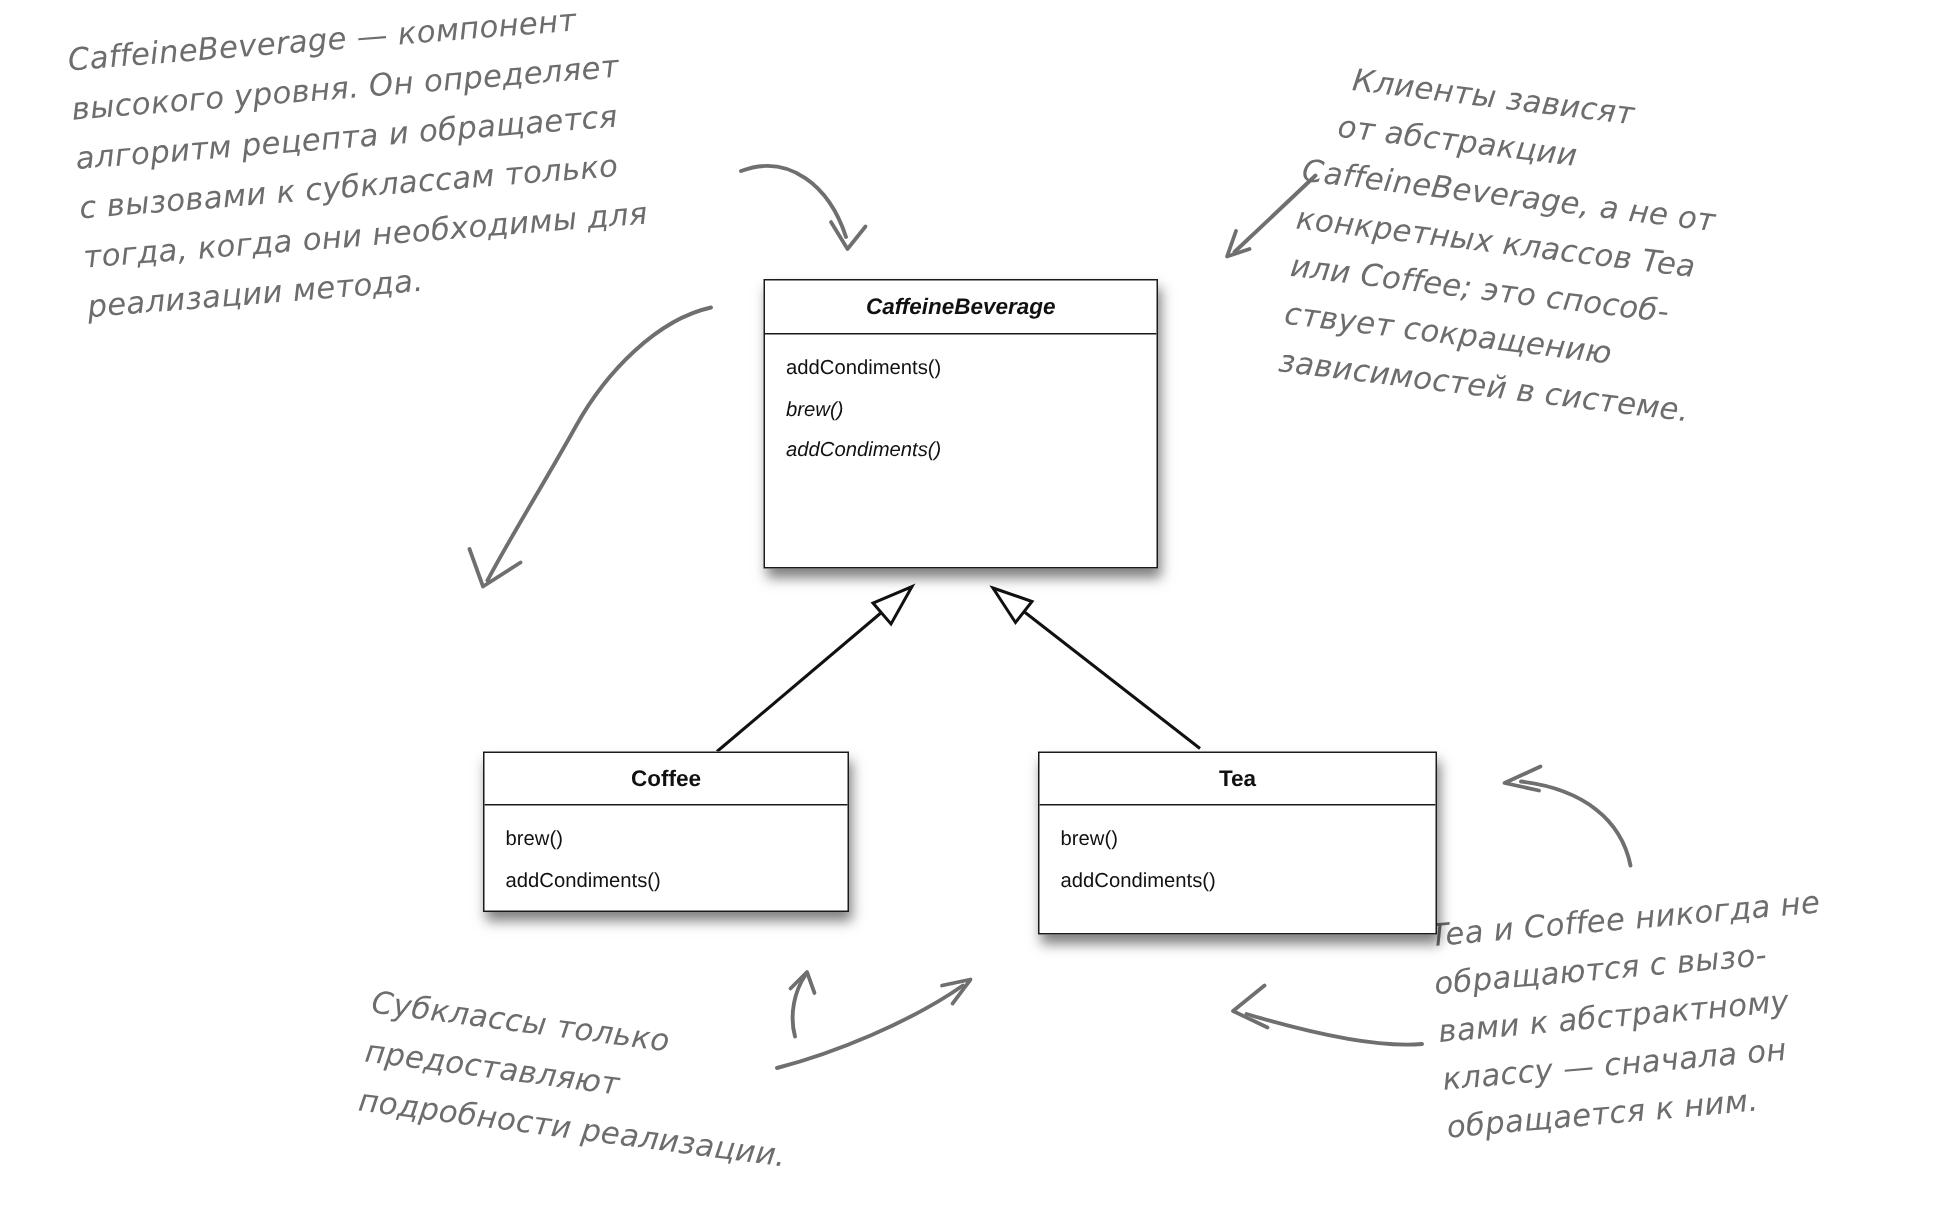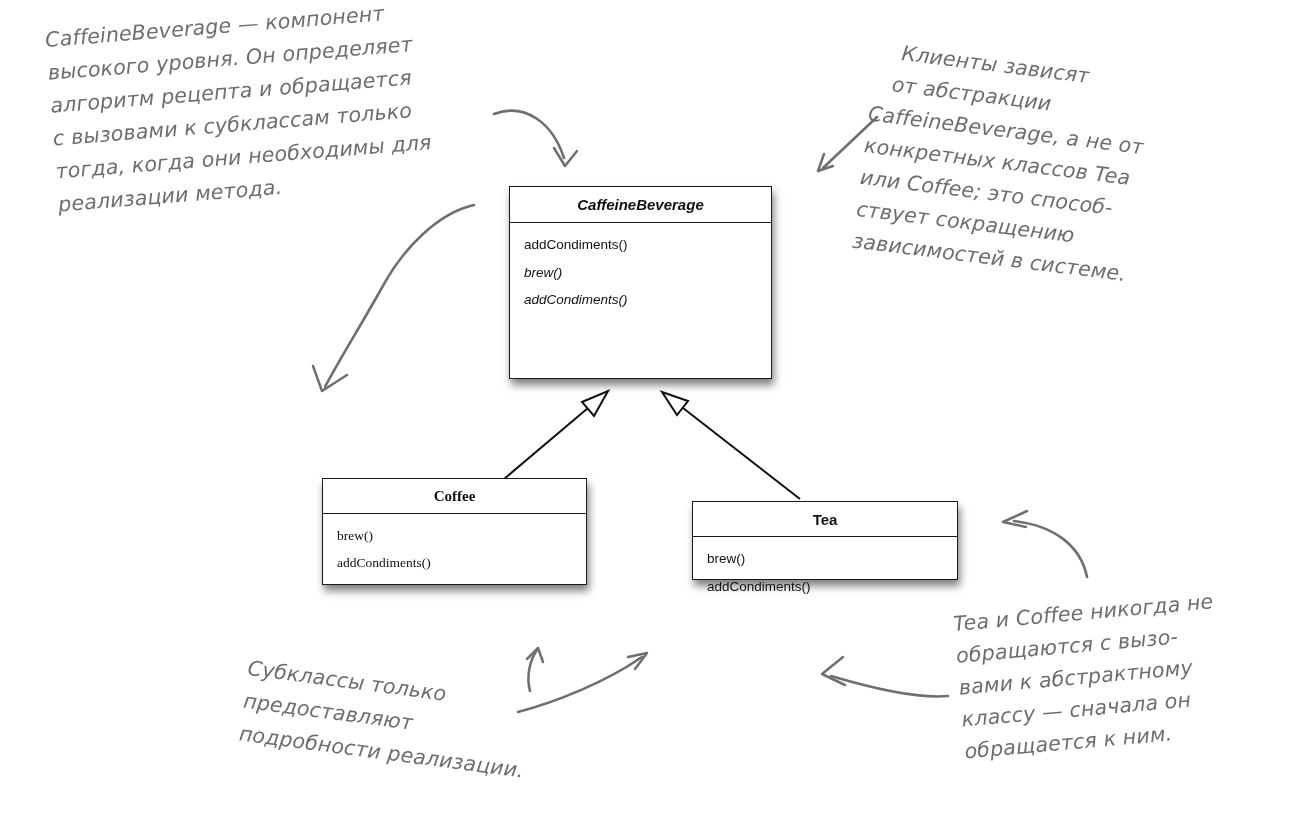--- a/index.html
+++ b/index.html
@@ -43,22 +43,22 @@
   }
   .uml-title.abstract{font-style:italic;}
   .uml-methods{padding:8px 0 0 14px;}
   .uml-method{
     height:27.5px;display:flex;align-items:center;
     font-size:13.5px;color:#111;
   }
   .uml-method.abstract{font-style:italic;}
   #box-caffeine{left:509px;top:186px;width:263px;height:193px;}
   #box-caffeine .uml-title{height:36px;}
-  #box-coffee{left:322px;top:478px;width:265px;height:107px;font-family:Liberation Serif, serif;}
-  #box-tea{left:692px;top:501px;width:266px;height:79px;}
+  #box-coffee{left:322px;top:501px;width:244px;height:107px;}
+  #box-tea{left:692px;top:501px;width:266px;height:122px;}
   #box-coffee .uml-title,#box-tea .uml-title{height:35px;}
   
   #arrows{position:absolute;left:0;top:0;width:1300px;height:818px;}
   .hand{stroke:#6f6f6f;stroke-width:2.6;fill:none;stroke-linecap:round;stroke-linejoin:round;}
   .handhead{stroke:#6f6f6f;stroke-width:2.5;fill:none;stroke-linecap:round;stroke-linejoin:round;}
   .inherit-line{stroke:#111;stroke-width:2;fill:none;}
   .inherit-tri{fill:#ffffff;stroke:#111;stroke-width:2;stroke-linejoin:miter;}
 </style>
 </head>
 <body>

